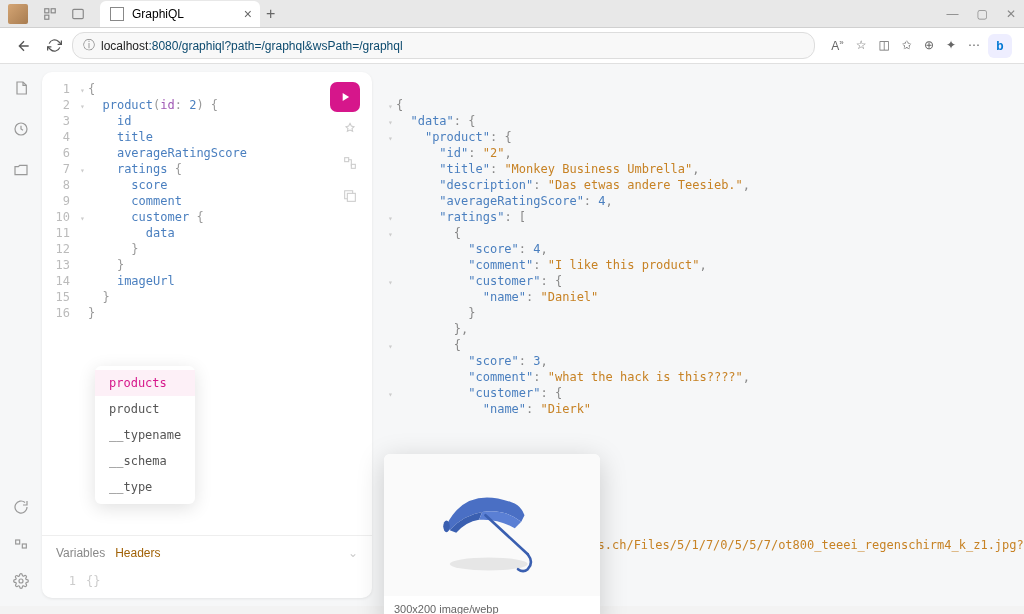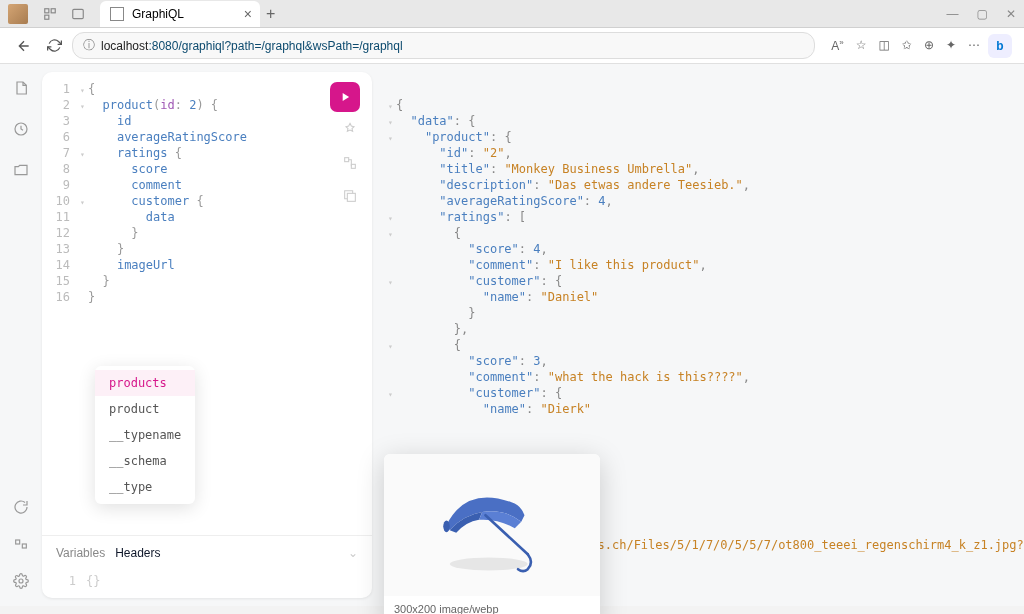--- a/index.html
+++ b/index.html
@@ -187,36 +187,37 @@
               </svg></span>
           <span><svg width="16" height="16" viewBox="0 0 24 24" fill="none" stroke="#ccc" stroke-width="1.6">
                 <rect x="8" y="8" width="12" height="12"></rect>
                 <path d="M16 8V4H4v12h4"></path>
               </svg></span>
         </div>
         <div id="query-lines">
             <div class="line"><span class="gutter">1</span><span class="fold">▾</span><span class="brace">{</span></div>
             <div class="line"><span class="gutter">2</span><span class="fold">▾</span>  <span class="kw-field">product</span><span class="brace">(</span><span class="kw-arg">id</span><span class="brace">: </span><span class="kw-num">2</span><span class="brace">) {</span></div>
             <div class="line"><span class="gutter">3</span><span class="fold"> </span>    <span class="kw-field">id</span></div>
+            <div class="line"><span class="gutter">4</span><span class="fold"> </span>    <span class="kw-field">title</span></div>
             <div class="line"><span class="gutter">6</span><span class="fold"> </span>    <span class="kw-field">averageRatingScore</span></div>
             <div class="line"><span class="gutter">7</span><span class="fold">▾</span>    <span class="kw-field">ratings</span><span class="brace"> {</span></div>
             <div class="line"><span class="gutter">8</span><span class="fold"> </span>      <span class="kw-field">score</span></div>
             <div class="line"><span class="gutter">9</span><span class="fold"> </span>      <span class="kw-field">comment</span></div>
             <div class="line"><span class="gutter">10</span><span class="fold">▾</span>      <span class="kw-field">customer</span><span class="brace"> {</span></div>
             <div class="line"><span class="gutter">11</span><span class="fold"> </span>        <span class="kw-field">data</span></div>
             <div class="line"><span class="gutter">12</span><span class="fold"> </span>      <span class="brace">}</span></div>
             <div class="line"><span class="gutter">13</span><span class="fold"> </span>    <span class="brace">}</span></div>
             <div class="line"><span class="gutter">14</span><span class="fold"> </span>    <span class="kw-field">imageUrl</span></div>
             <div class="line"><span class="gutter">15</span><span class="fold"> </span>  <span class="brace">}</span></div>
             <div class="line"><span class="gutter">16</span><span class="fold"> </span><span class="brace">}</span></div>
           </div>
       </div>
       <div class="editor-footer">
         <span>Variables</span>
-        <span style="color:#0f172a;font-weight:500">Headers</span>
+        <span style="color:#a16207;font-weight:500">Headers</span>
         <span class="chev">⌄</span>
       </div>
       <div class="footer-code">
         <span class="gutter">1</span><span>{}</span>
       </div>
     </div>
 
     <div class="response-panel">
 
       <div class="response-body" id="response-body">

